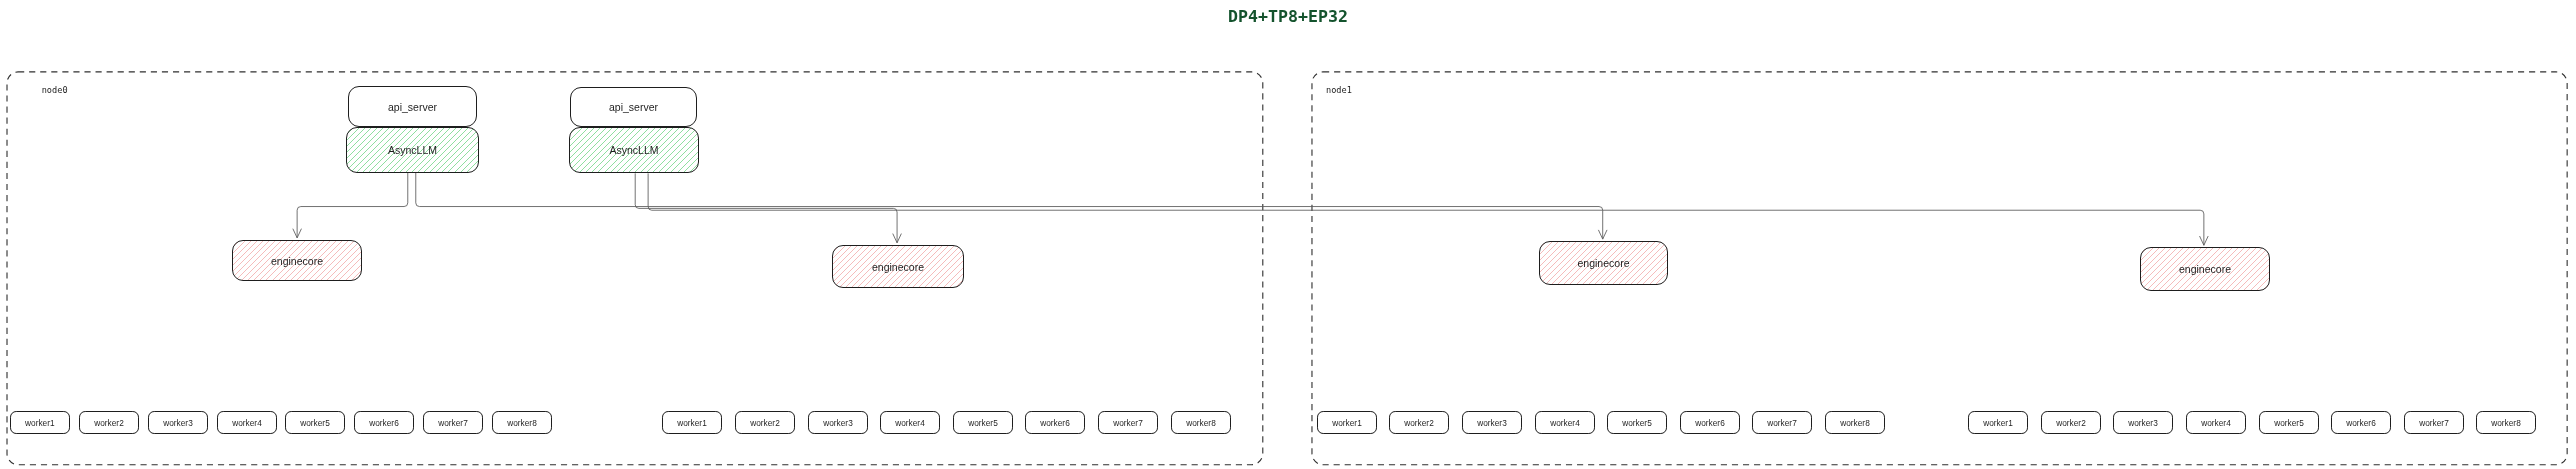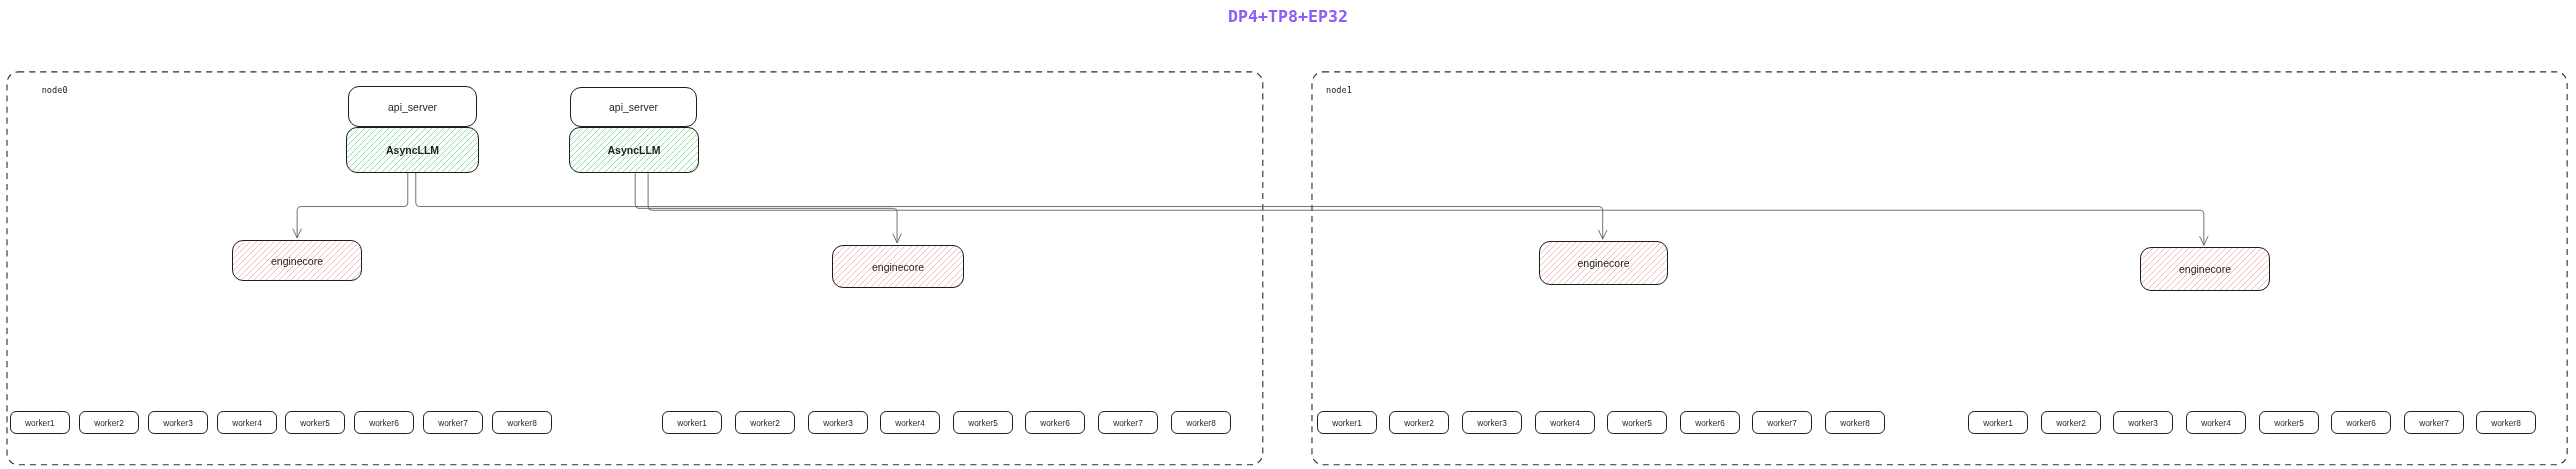--- a/index.html
+++ b/index.html
@@ -1,25 +1,25 @@
 <!DOCTYPE html>
 <html style="font-size:9.8px"><head>
 <meta charset="utf-8">
 <style>
   html,body{margin:0;padding:0;background:#ffffff;}
   #canvas{position:relative;width:2576px;height:469px;background:#ffffff;overflow:hidden;
           font-family:"Liberation Sans",sans-serif;color:#1e1e1e;}
   #title{position:absolute;left:0;right:0;top:7.4px;text-align:center;
-         font-family:"DejaVu Sans Mono",monospace;font-weight:700;font-size:16.6px;color:#8b5cf6;}
+         font-family:"DejaVu Sans Mono",monospace;font-weight:700;font-size:16.6px;color:#14532d;}
   svg.layer{position:absolute;left:0;top:0;}
   .node-label{position:absolute;font-family:"DejaVu Sans Mono",monospace;font-size:8.6px;color:#1e1e1e;}
   .box{position:absolute;display:flex;align-items:center;justify-content:center;
        border:1.4px solid #1e1e1e;border-radius:11px;background:#ffffff;
        font-size:10.5px;color:#1e1e1e;box-sizing:border-box;}
-  .hatch-green{background-image:repeating-linear-gradient(135deg,transparent 0px,transparent 3.6px,#8fdfa0 3.6px,#8fdfa0 4.3px);font-weight:bold;}
+  .hatch-green{background-image:repeating-linear-gradient(135deg,transparent 0px,transparent 3.6px,#8fdfa0 3.6px,#8fdfa0 4.3px);}
   .hatch-red{background-image:repeating-linear-gradient(135deg,transparent 0px,transparent 3.6px,#f5bcbc 3.6px,#f5bcbc 4.3px);}
   .worker{position:absolute;top:411px;width:60px;height:23.4px;display:flex;align-items:center;justify-content:center;
           border:1.2px solid #1e1e1e;border-radius:6.2px;background:#ffffff;font-size:8.3px;box-sizing:border-box;}
 </style>
 </head>
 <body>
 
 <div id="canvas">
 
   <div id="title">DP4+TP8+EP32</div>

